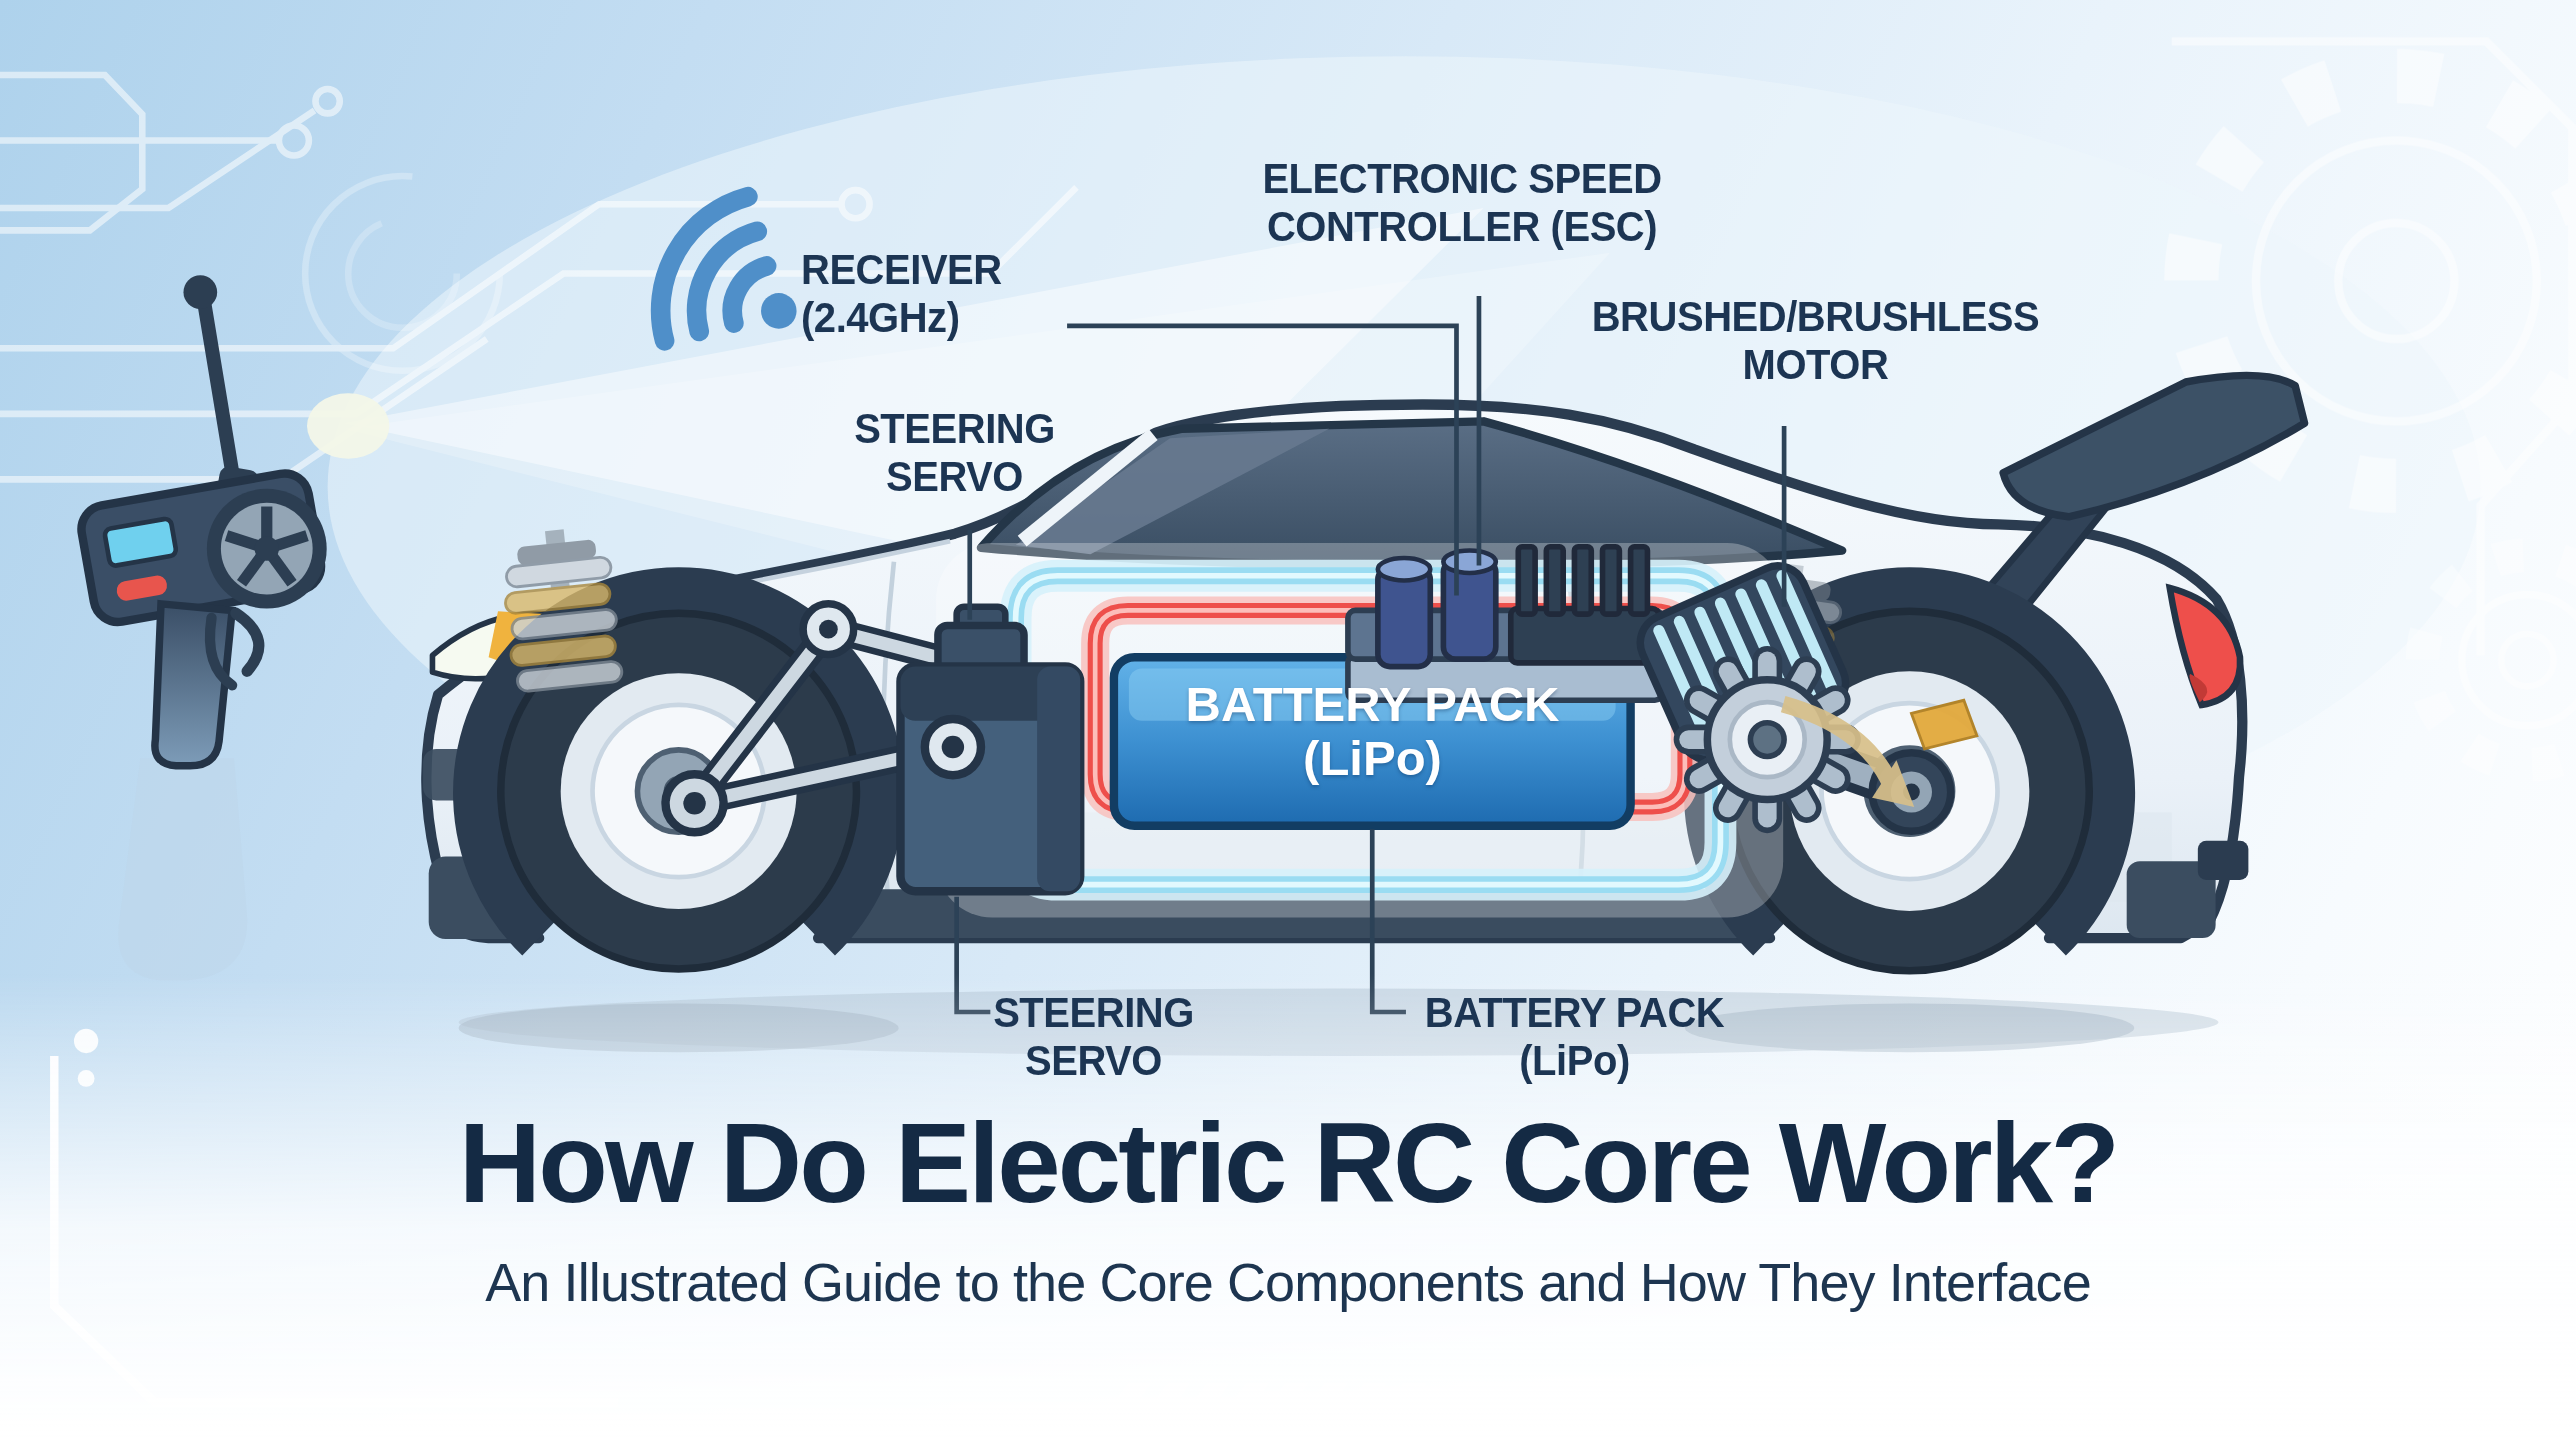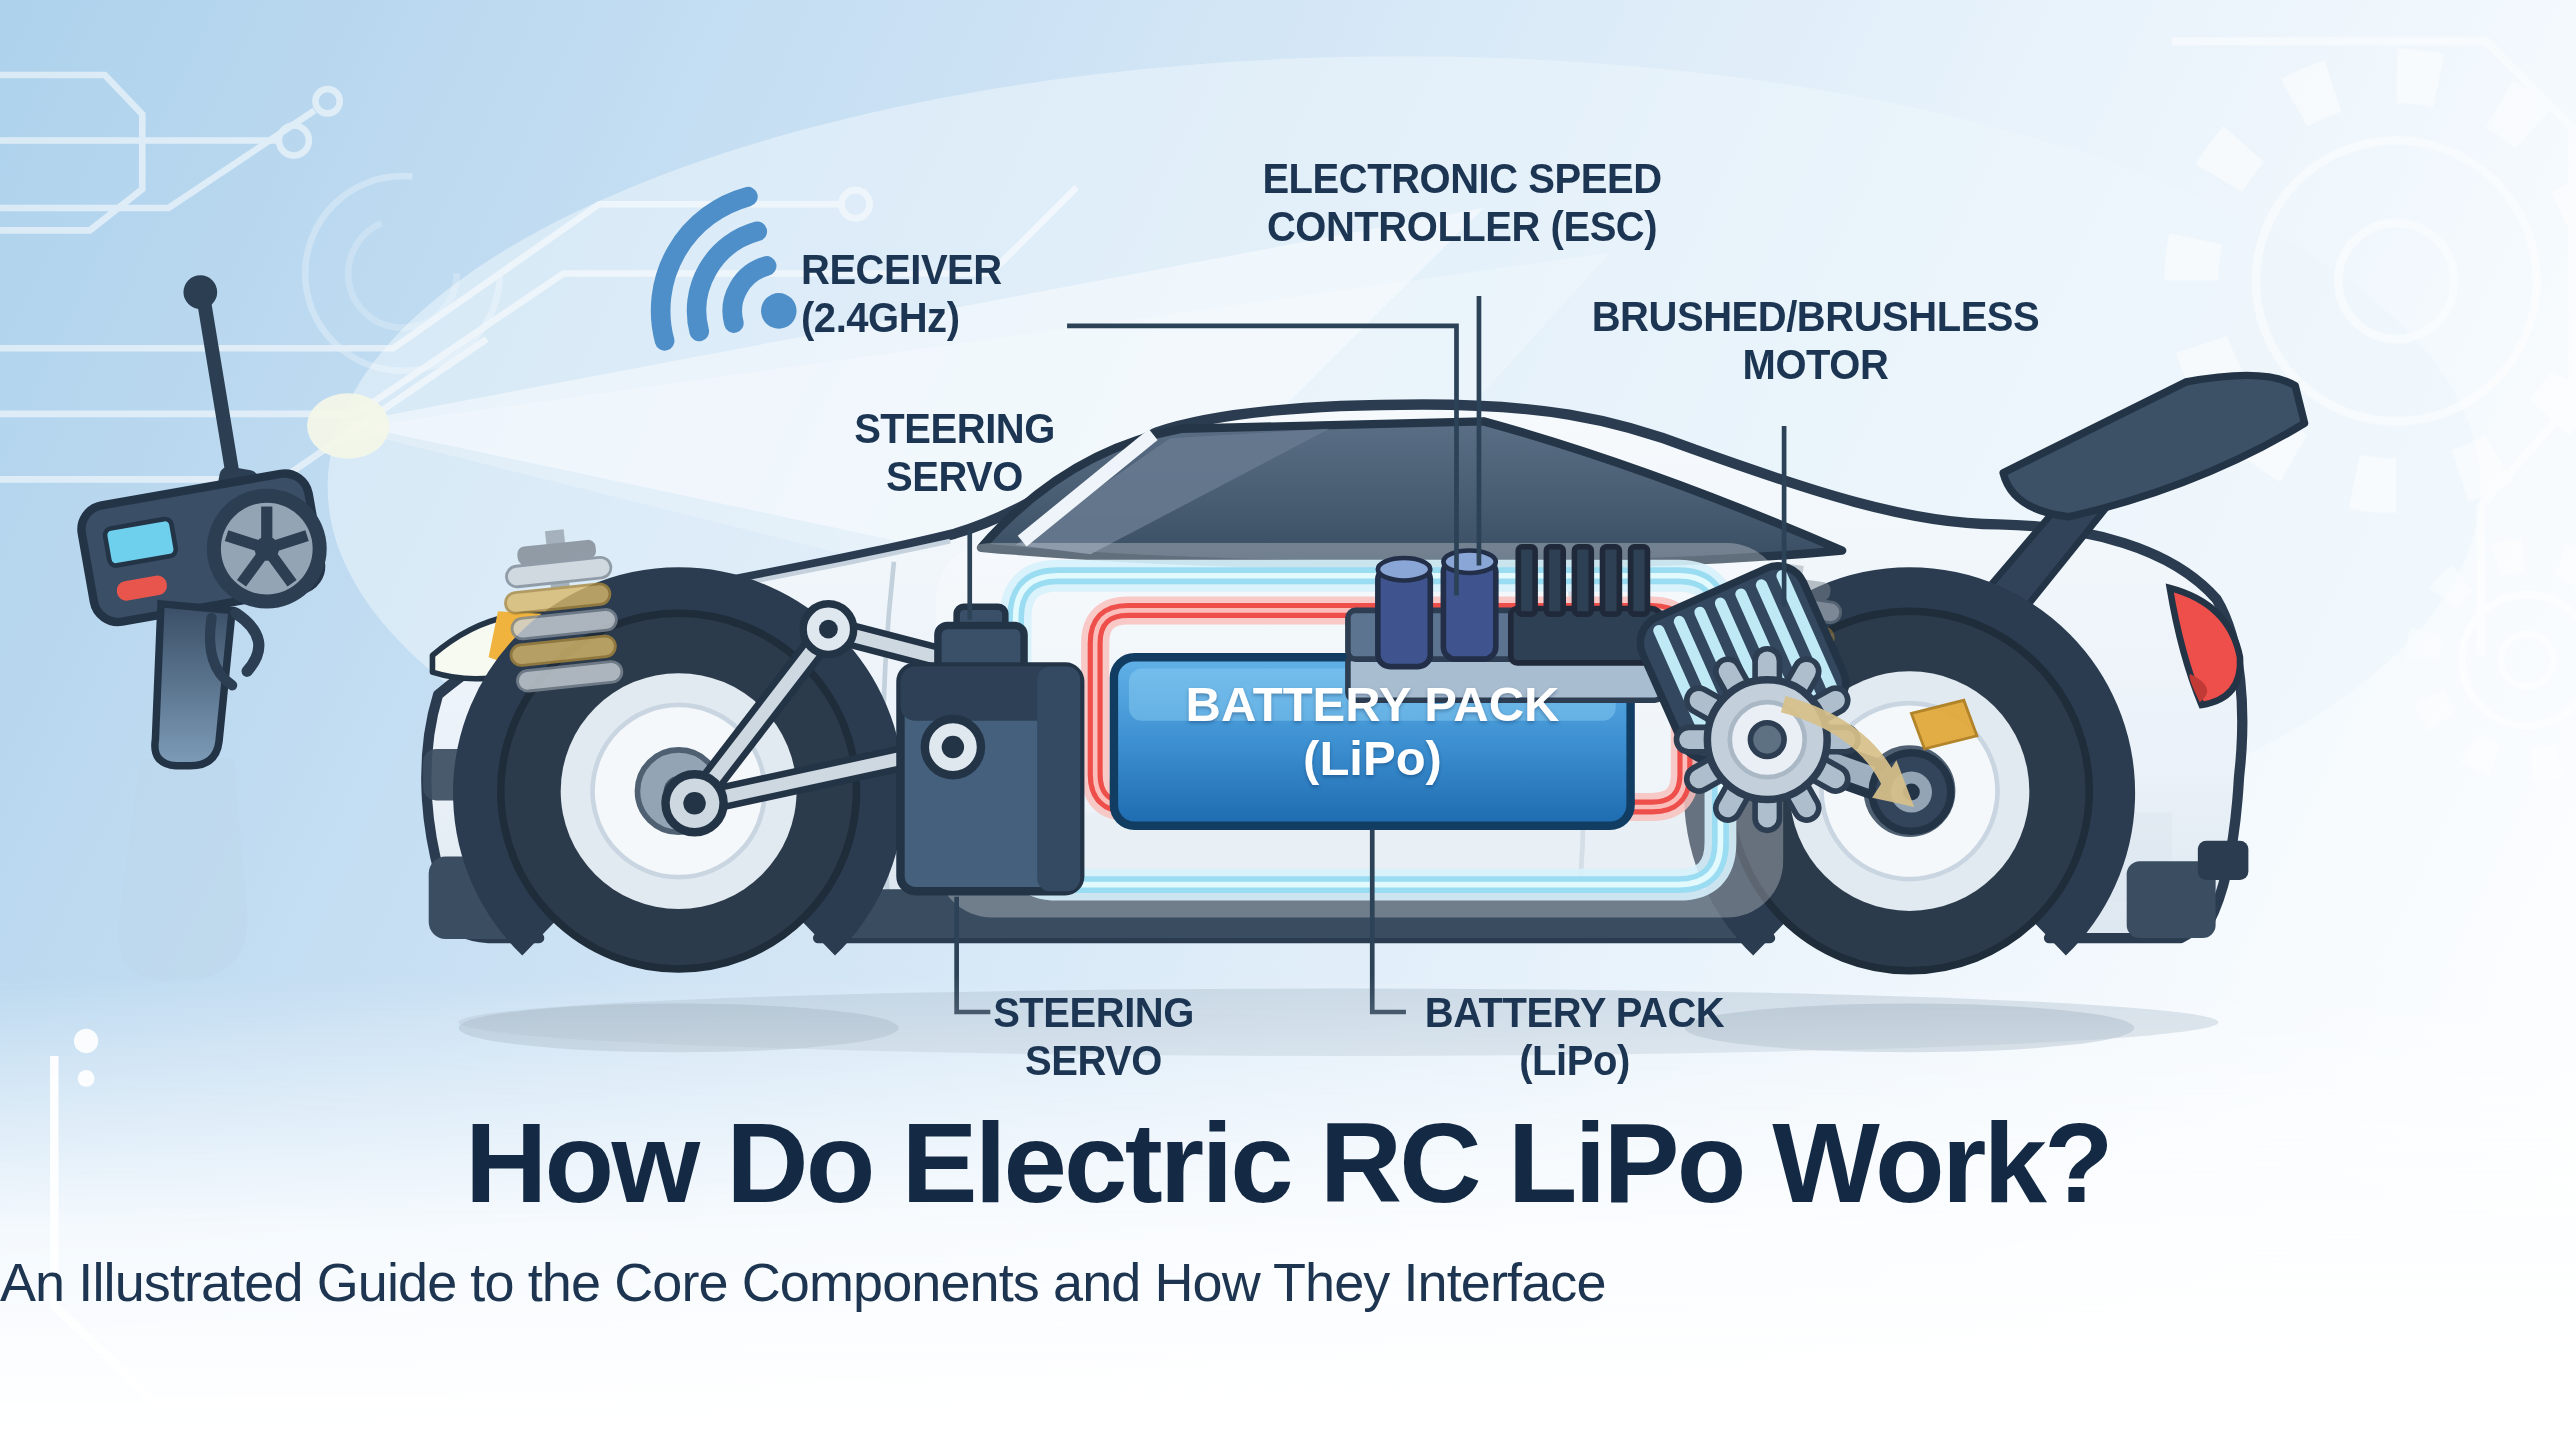--- a/index.html
+++ b/index.html
@@ -21,21 +21,21 @@
   #battery-box-label{
     position:absolute;left:1114px;top:678px;width:517px;text-align:center;
     font-weight:bold;color:#ffffff;font-size:49px;line-height:1.1;
     letter-spacing:0px;text-shadow:0 1.9px 3.7px rgba(10,40,80,.35);
   }
   #main-title{
     position:absolute;left:0;top:1097px;width:2576px;text-align:center;
     font-weight:bold;color:#142a44;font-size:114px;letter-spacing:-2.8px;
   }
   #main-subtitle{
-    position:absolute;left:0;top:1251px;width:2576px;text-align:left;
+    position:absolute;left:0;top:1251px;width:2576px;text-align:center;
     color:#1d3550;font-size:54px;letter-spacing:-0.9px;font-weight:normal;
   }
 </style>
 </head>
 <body>
 
 <div id="stage">
 
 <svg width="2576" height="1438" viewBox="0 0 2752 1536">
   <defs>
@@ -404,17 +404,17 @@
 <div class="lbl center" style="left:1395px;top:988px;width:359px;">
   <div>BATTERY PACK</div>
   <div>(LiPo)</div>
 </div>
 
 <div id="battery-box-label">
   <div>BATTERY PACK</div>
   <div>(LiPo)</div>
 </div>
 
-<div id="main-title">How Do Electric RC LiPo Work?</div>
+<div id="main-title">How Do Electric RC Core Work?</div>
 <div id="main-subtitle">An Illustrated Guide to the Core Components and How They Interface</div>
 
 </div>
 
 
 </body></html>

